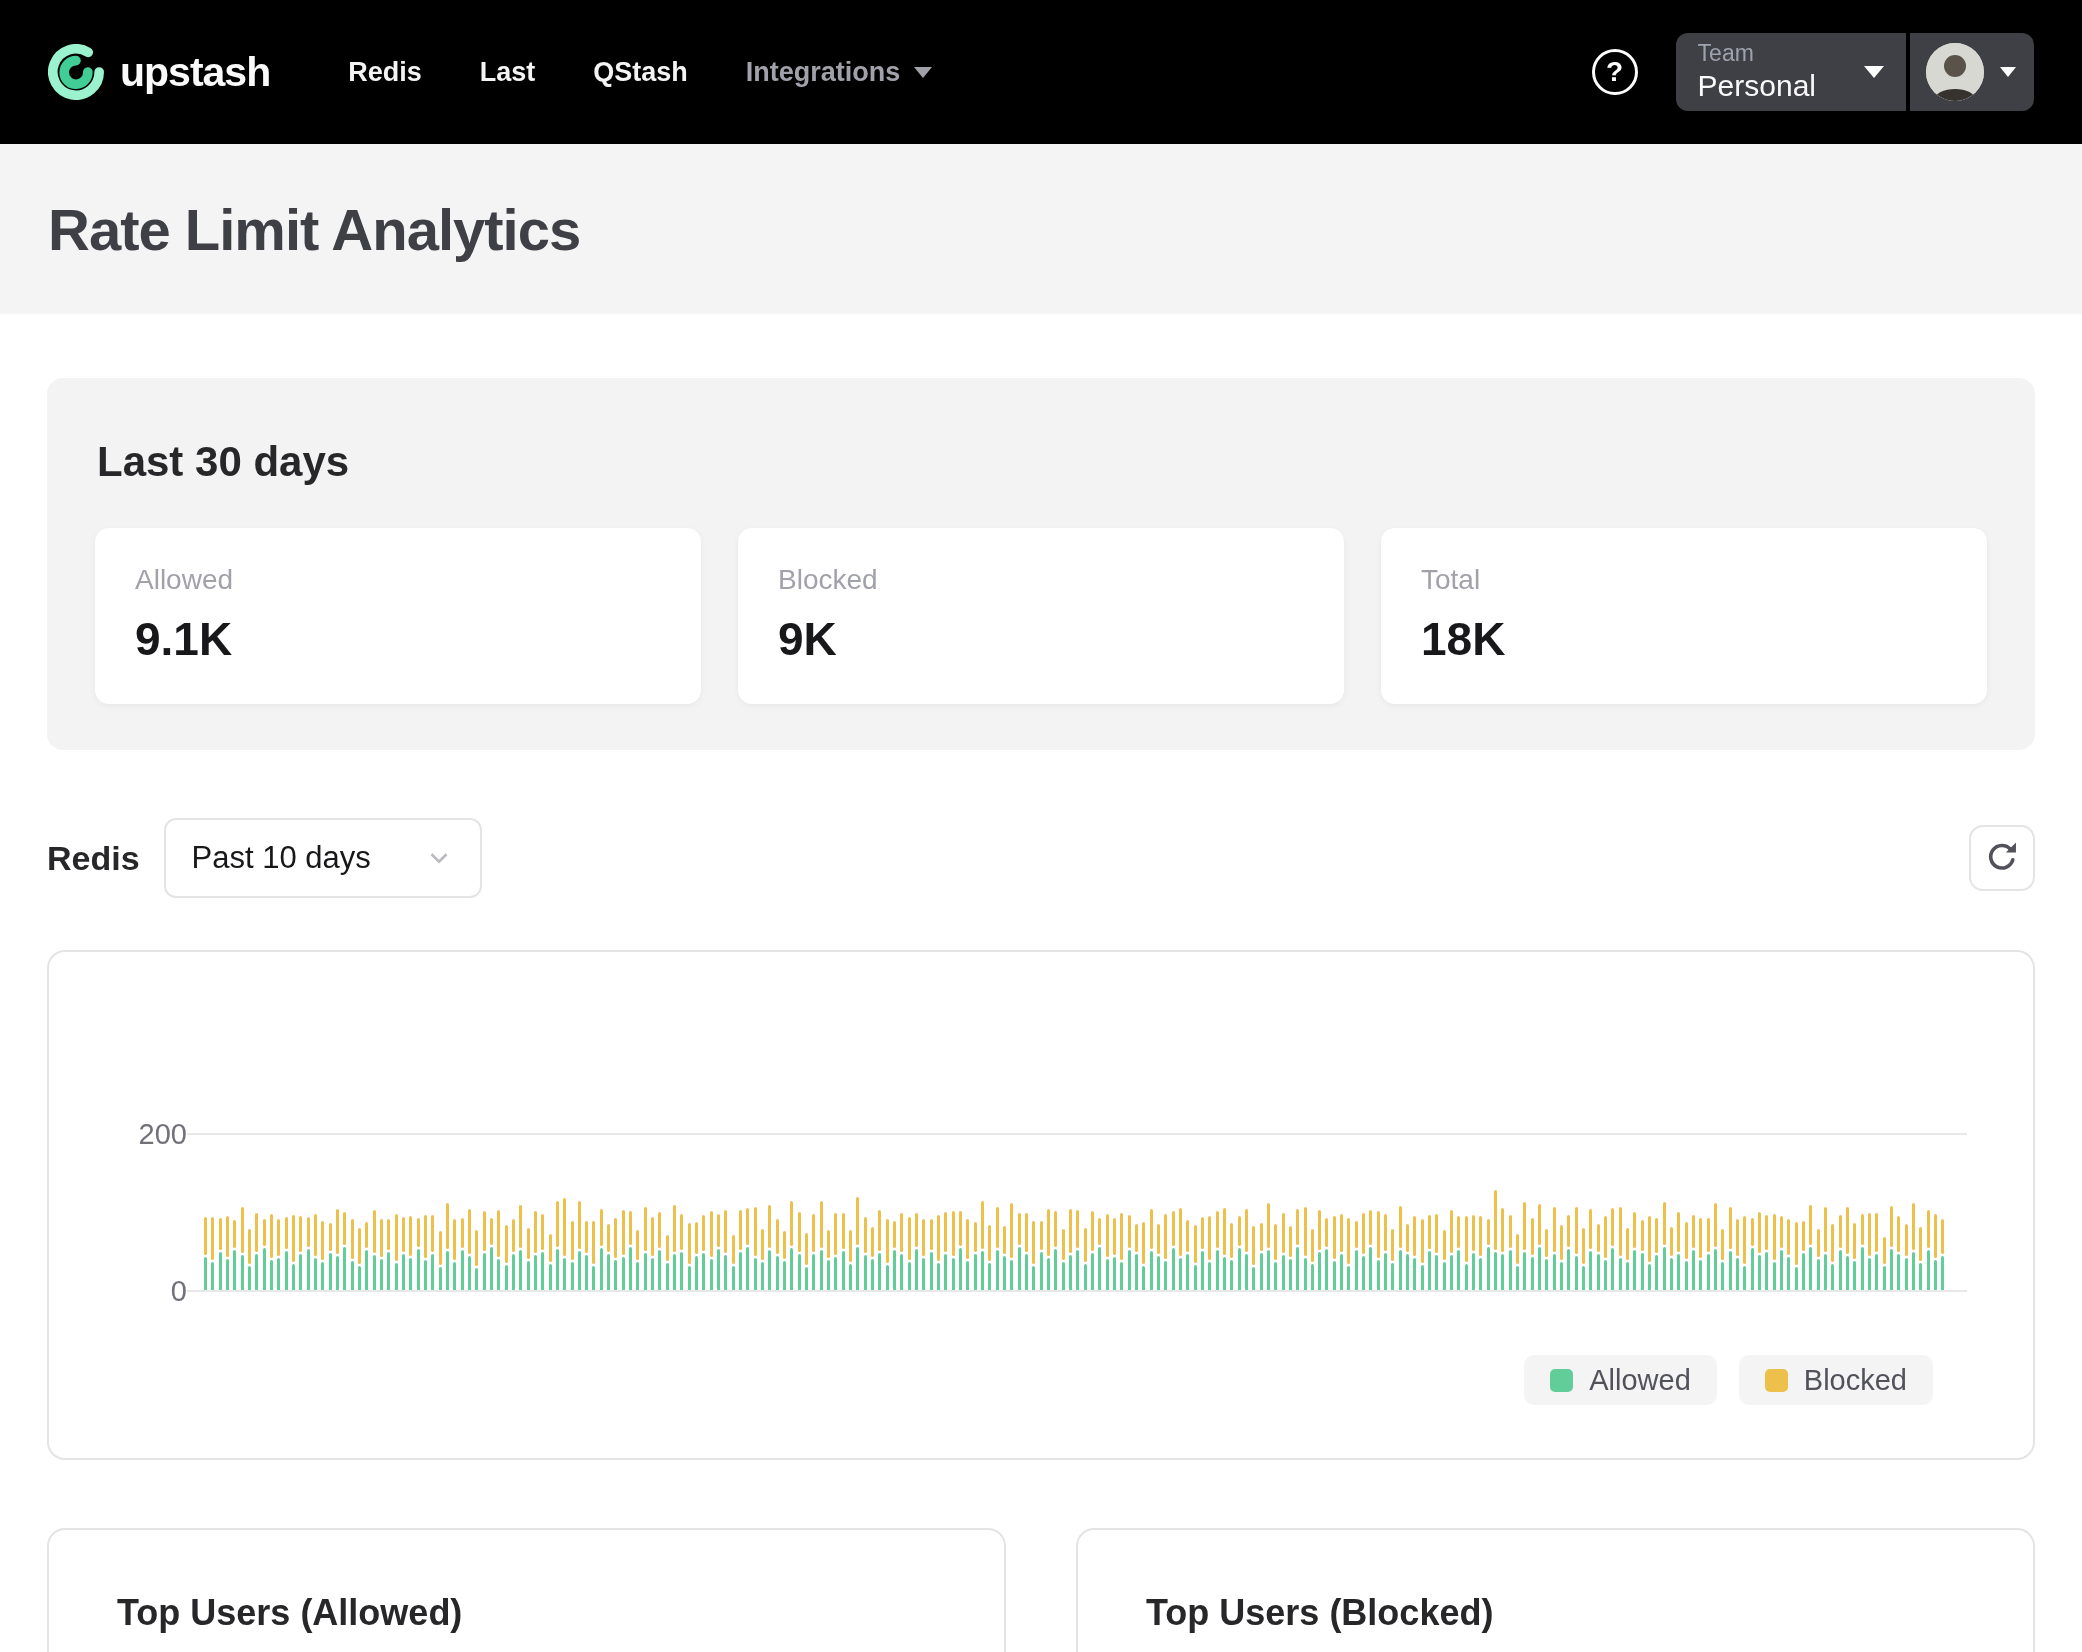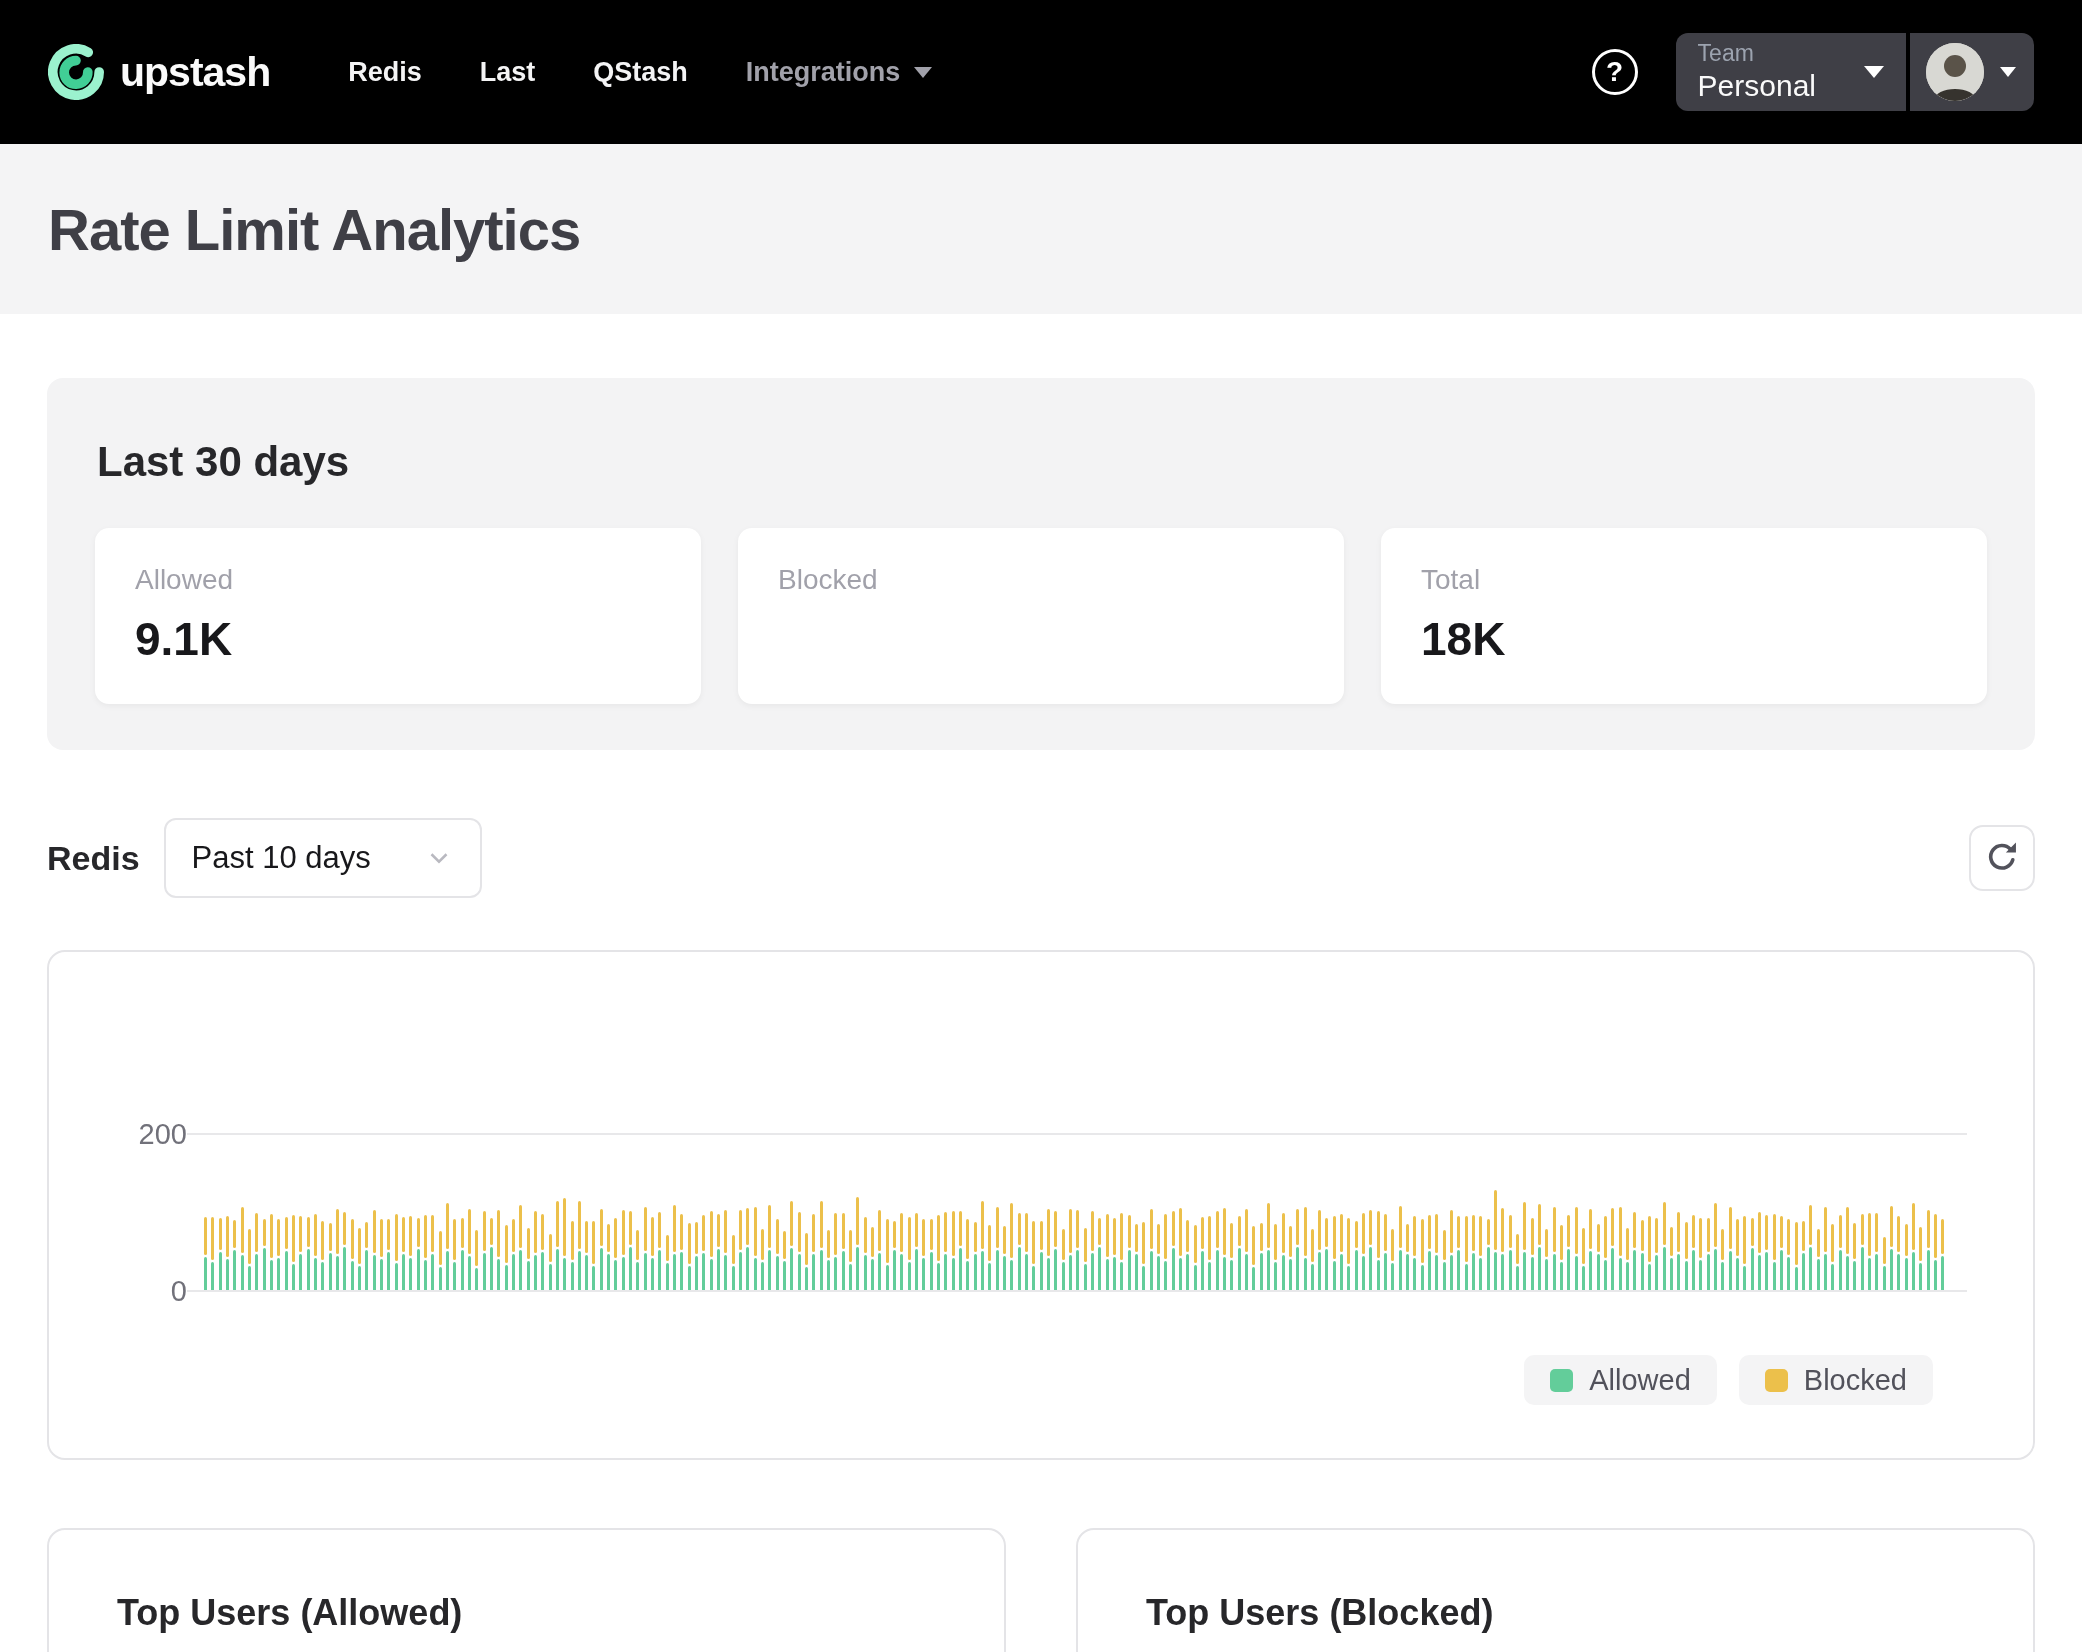--- a/index.html
+++ b/index.html
@@ -144,20 +144,21 @@
 
   <section class="stats-panel">
     <h2 class="stats-heading">Last 30 days</h2>
     <div class="stat-cards">
       <div class="stat-card">
         <div class="stat-label">Allowed</div>
         <div class="stat-value">9.1K</div>
       </div>
       <div class="stat-card">
         <div class="stat-label">Blocked</div>
+        <div class="stat-value">9K</div>
       </div>
       <div class="stat-card">
         <div class="stat-label">Total</div>
         <div class="stat-value">18K</div>
       </div>
     </div>
   </section>
 
   <div class="filter-row">
     <span class="filter-label">Redis</span>

